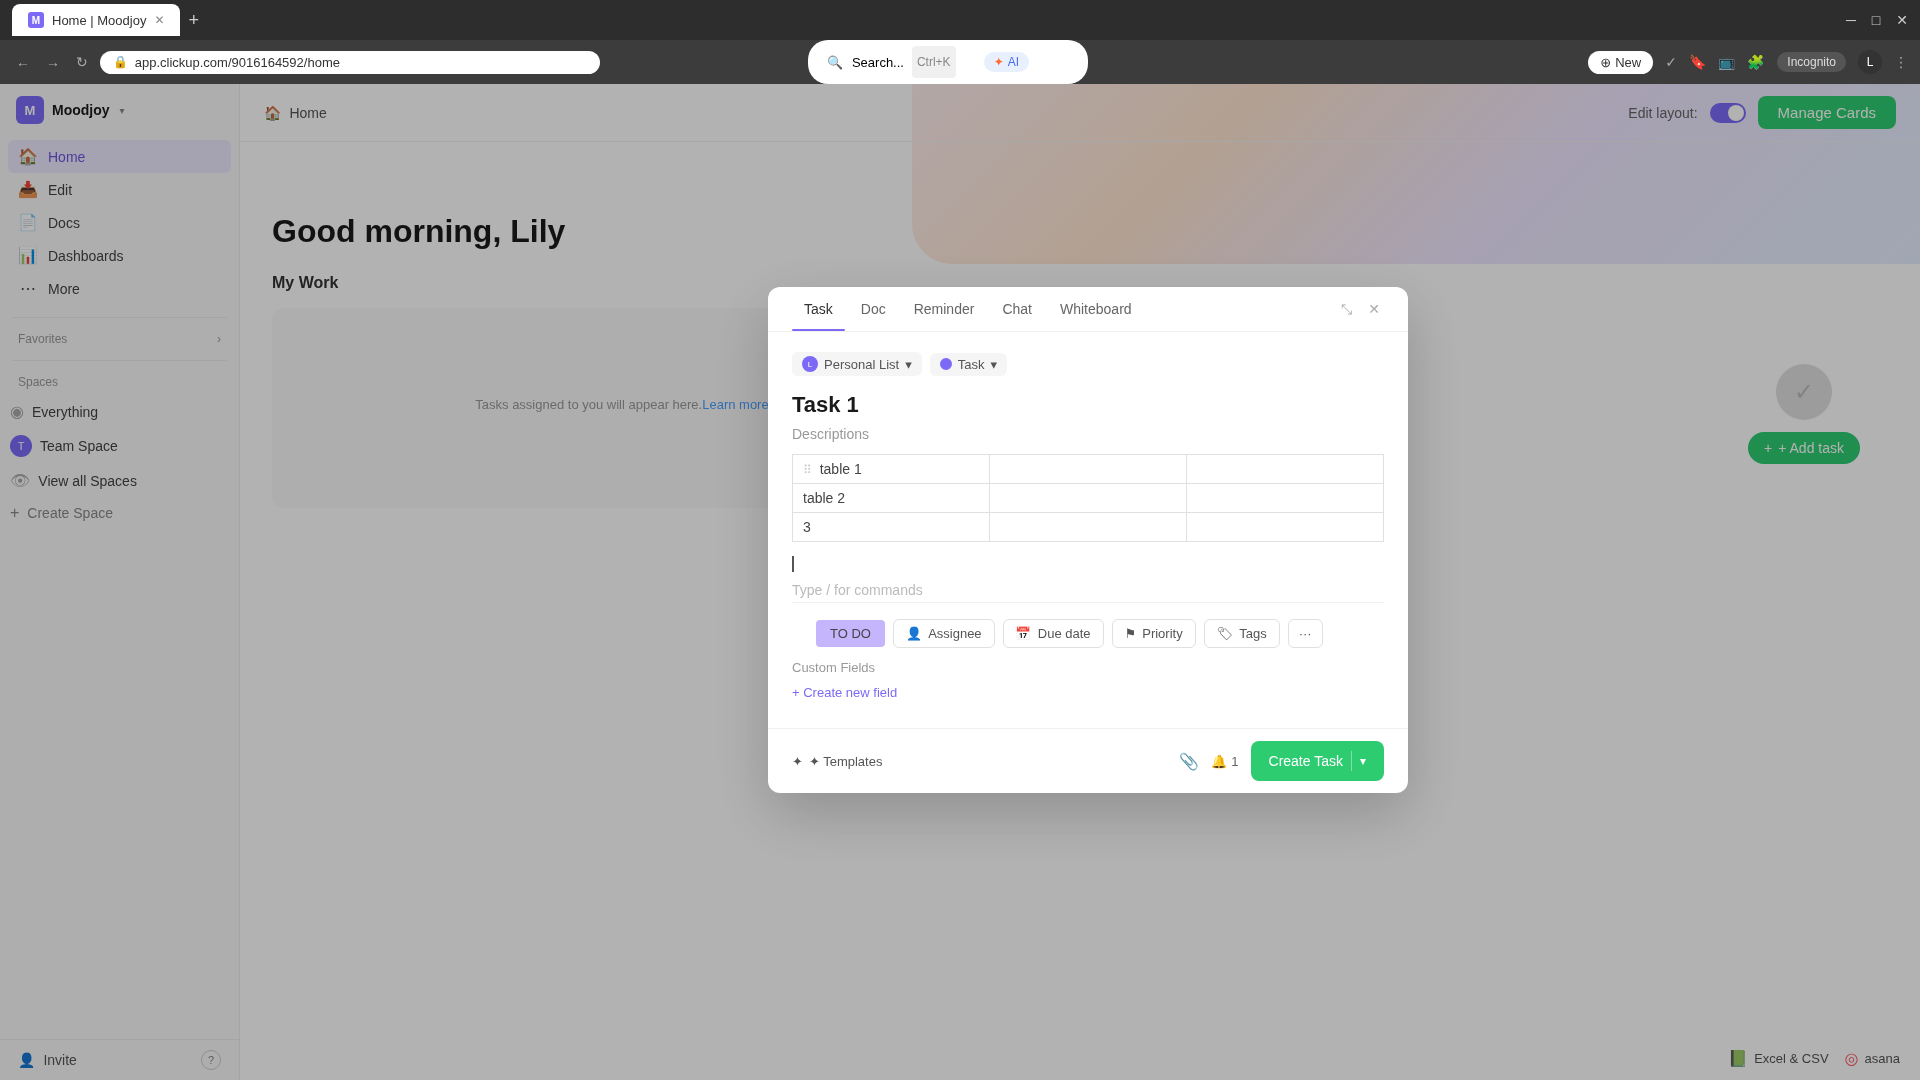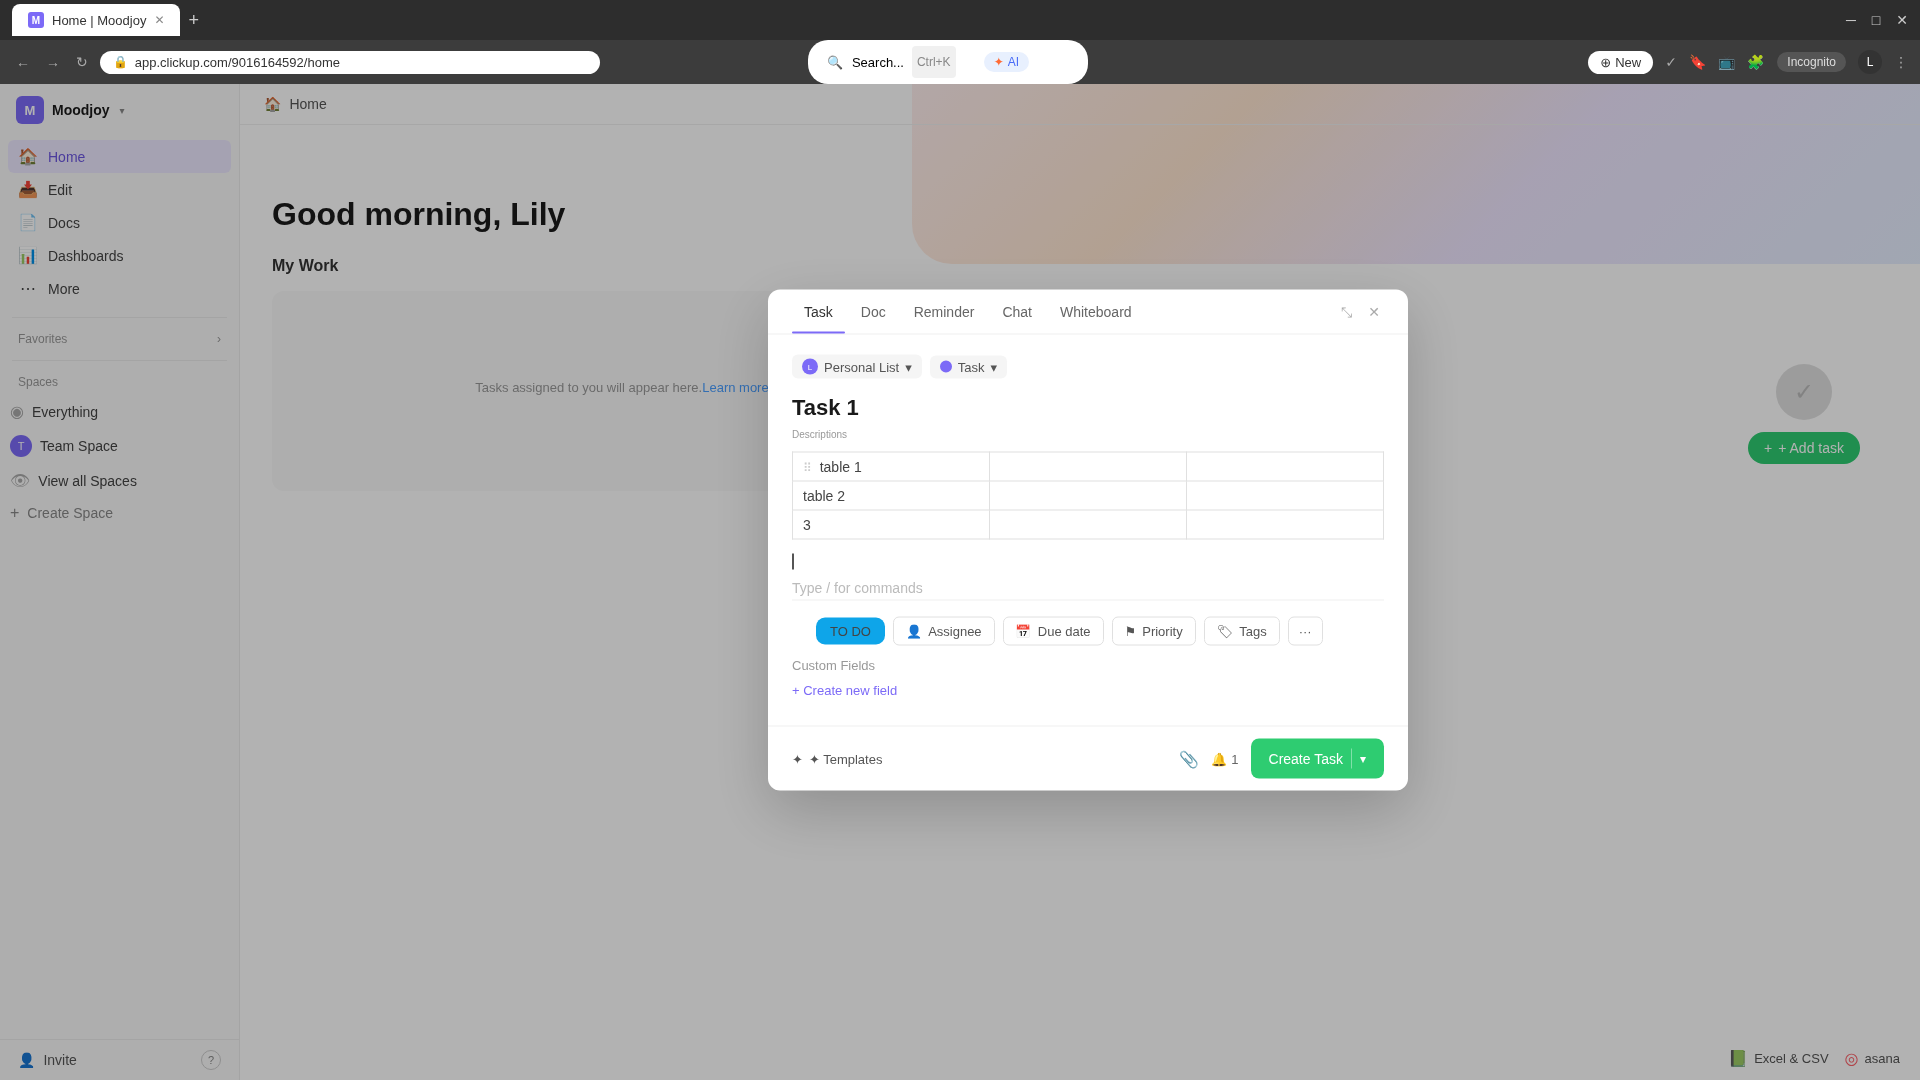--- a/index.html
+++ b/index.html
@@ -82,31 +82,31 @@
     .modal-tab.active::after { content: ''; position: absolute; bottom: 0; left: 0; right: 0; height: 2px; background: #7c6af7; border-radius: 1px; }
     .modal-controls { margin-left: auto; display: flex; gap: 8px; }
     .modal-ctrl-btn { color: #aaa; font-size: 14px; cursor: pointer; padding: 4px; }
     .modal-body { padding: 20px 24px; flex: 1; overflow-y: auto; }
     .modal-location { display: flex; align-items: center; gap: 8px; margin-bottom: 16px; }
     .location-chip { background: #f5f5f5; border-radius: 6px; padding: 4px 10px; font-size: 13px; color: #555; display: flex; align-items: center; gap: 6px; cursor: pointer; }
     .location-chip-icon { width: 16px; height: 16px; background: #7c6af7; border-radius: 50%; display: flex; align-items: center; justify-content: center; font-size: 8px; color: white; }
     .task-type-chip { background: #f5f5f5; border-radius: 6px; padding: 4px 10px; font-size: 13px; color: #555; display: flex; align-items: center; gap: 6px; cursor: pointer; }
     .task-dot { width: 12px; height: 12px; border-radius: 50%; border: 2px solid #7c6af7; background: #7c6af7; }
     .task-title-input { font-size: 22px; font-weight: 600; color: #1a1a1a; border: none; outline: none; width: 100%; margin-bottom: 8px; padding: 0; }
-    .task-desc-label { font-size: 10px; color: #999; margin-bottom: 12px; }
+    .task-desc-label { font-size: 14px; color: #999; margin-bottom: 12px; }
 
     
     .desc-table { width: 100%; border-collapse: collapse; margin-bottom: 8px; }
     .desc-table td { border: 1px solid #e0e0e0; padding: 6px 10px; font-size: 14px; color: #444; width: 33.33%; }
     .table-drag-handle { color: #ccc; font-size: 12px; margin-right: 4px; cursor: grab; }
 
     .type-command { font-size: 14px; color: #bbb; padding: 4px 0; cursor: text; }
 
     .modal-footer-actions { display: flex; align-items: center; gap: 8px; padding: 16px 24px 0; border-top: 1px solid #f0f0f0; flex-wrap: wrap; }
-    .status-btn { background: #0ea5e9; border: none; border-radius: 9px; padding: 6px 14px; font-size: 13px; color: #444; cursor: pointer; font-weight: 500; }
+    .status-btn { background: #c4b5fd; border: none; border-radius: 4px; padding: 6px 14px; font-size: 13px; color: #444; cursor: pointer; font-weight: 500; }
     .action-btn { background: none; border: 1px solid #e0e0e0; border-radius: 6px; padding: 6px 12px; font-size: 13px; color: #555; cursor: pointer; display: flex; align-items: center; gap: 6px; }
     .more-btn { background: none; border: 1px solid #e0e0e0; border-radius: 6px; padding: 6px 10px; font-size: 13px; color: #555; cursor: pointer; }
 
     .custom-fields-section { padding: 12px 0 8px; }
     .custom-fields-label { font-size: 13px; color: #999; margin-bottom: 10px; }
     .create-field-btn { background: none; border: none; color: #7c6af7; font-size: 13px; cursor: pointer; display: flex; align-items: center; gap: 4px; padding: 0; }
 
     .modal-bottom { display: flex; align-items: center; padding: 12px 24px; border-top: 1px solid #f0f0f0; gap: 8px; }
     .templates-btn { background: none; border: none; color: #555; font-size: 13px; cursor: pointer; display: flex; align-items: center; gap: 6px; }
     .modal-bottom-actions { margin-left: auto; display: flex; align-items: center; gap: 12px; }
@@ -253,20 +253,27 @@
   </div>
 
   <div class="main">
     <div class="main-bg"></div>
 
     <div class="main-inner">
 
       <div class="main-header">
         <span class="home-icon">🏠</span>
         <span class="breadcrumb-text">Home</span>
+        <div class="edit-layout">
+          <span class="edit-layout-text">Edit layout:</span>
+          <div class="toggle-switch">
+            <div class="toggle-knob"></div>
+          </div>
+          <button class="manage-cards-btn">Manage Cards</button>
+        </div>
       </div>
 
       <div class="page-content">
         <div class="greeting">Good morning, Lily</div>
         <div class="section-title">My Work</div>
 
         <div class="tasks-area" style="max-width:700px;">
           <div class="tasks-header">
             <span style="font-size:13px;color:#999;">Tasks assigned to you will appear here.</span>
             <span style="color:#4a9eff;font-size:13px;cursor:pointer;">Learn more</span>

